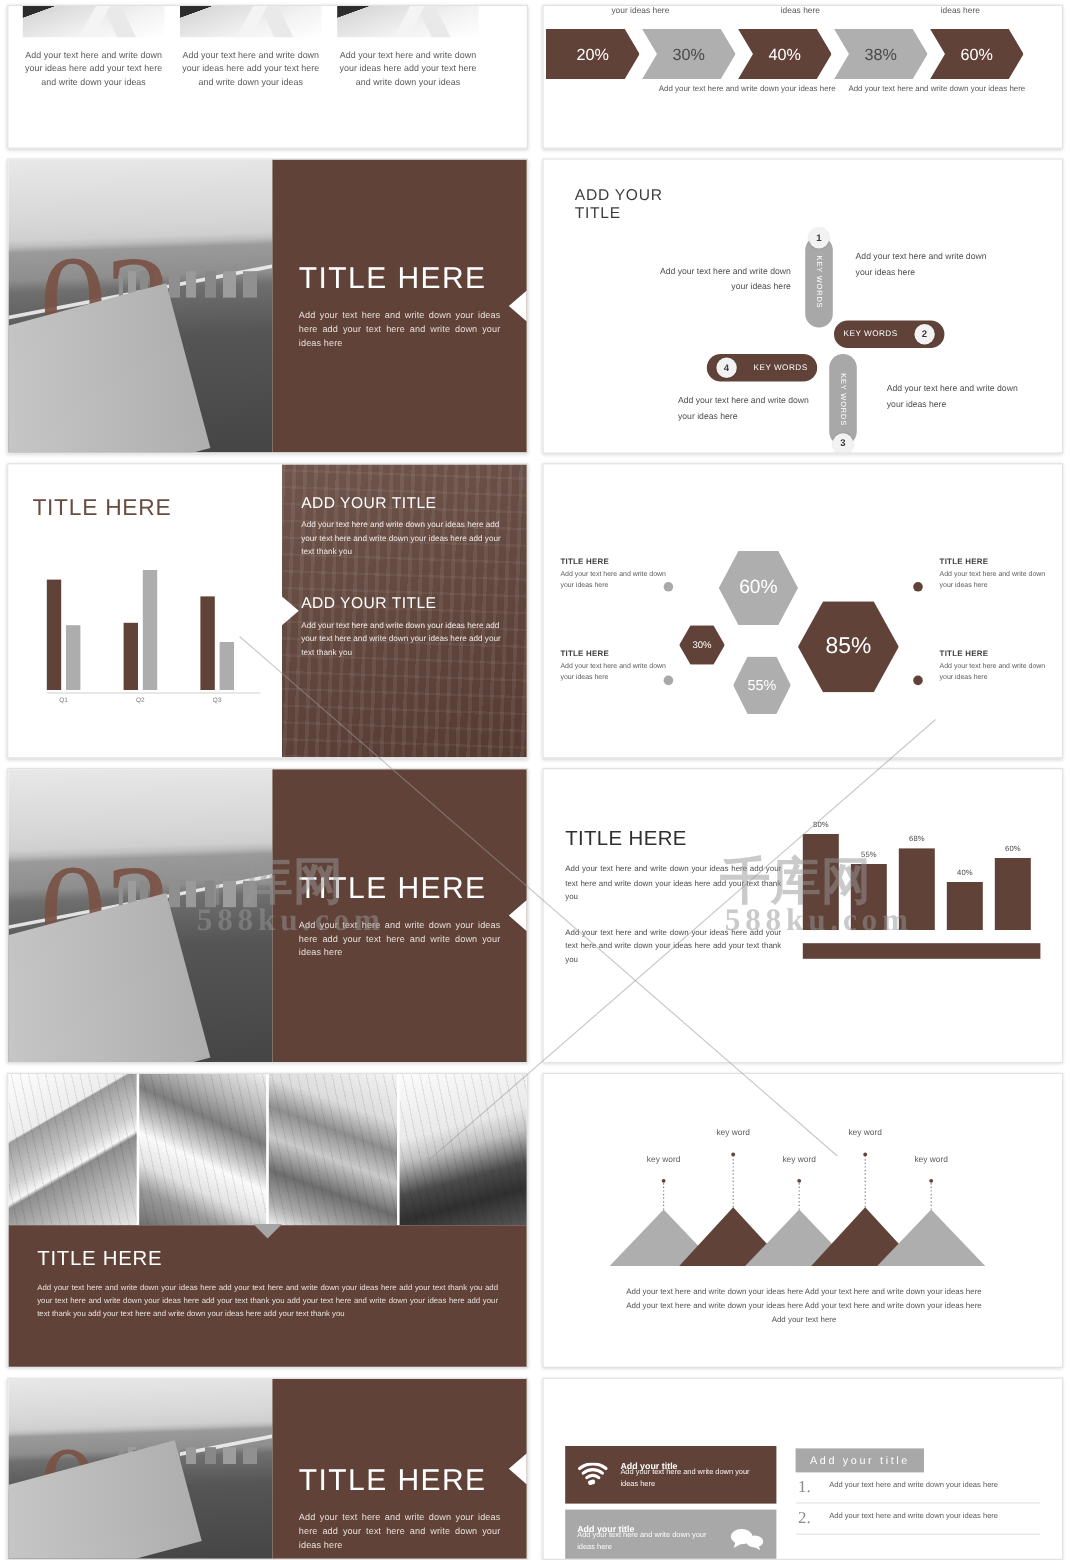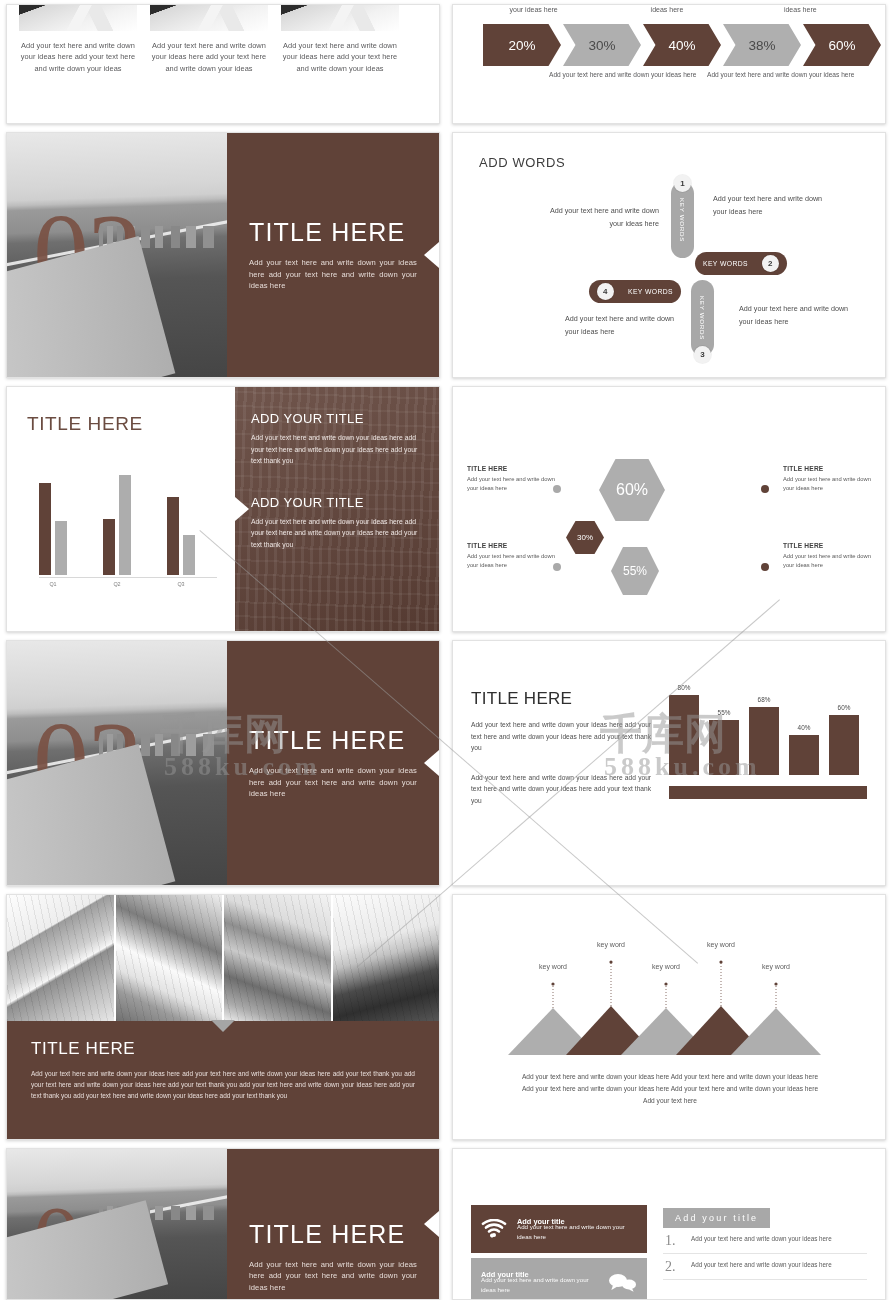--- a/index.html
+++ b/index.html
@@ -41,21 +41,21 @@
     font-size: 7.4px; line-height: 11.4px; color: #59595b;
     text-align: center; margin-top: 9px; letter-spacing: .05px;
   }
 
   .s-arrows { height: 120px; }
   .arrow-pre {
     display: flex; padding: 0 14px; gap: 0; color: #59595b;
     font-size: 7px; line-height: 9px; height: 11px; overflow: hidden;
   }
   .arrow-pre span { width: 33%; text-align: center; }
-  .chev-row { display: flex; margin-top: 8px; padding-left: 18px; margin-left: 12px; }
+  .chev-row { display: flex; margin-top: 8px; padding-left: 2px; }
   .chev {
     position: relative; width: 78px; height: 42px;
     display: flex; align-items: center; justify-content: center;
     color: #fff; font-size: 13.5px; margin-right: 2px;
     clip-path: polygon(0 0, 84% 0, 100% 50%, 84% 100%, 0 100%, 16% 50%);
   }
   .chev:first-child { clip-path: polygon(0 0, 84% 0, 100% 50%, 84% 100%, 0 100%); }
   .chev.brown { background: #604238; }
   .chev.gray  { background: #afafaf; color: #4a4a4a; }
   .chev-notes { display: flex; padding-left: 96px; margin-top: 4px; }
@@ -320,21 +320,22 @@
         <div class="sec-title">TITLE HERE</div>
         <div class="sec-text">Add your text here and write down your ideas here add your text here and write down your ideas here</div>
         <div class="sec-notch"></div>
       </div>
     </div>
   </div>
 
   <div class="cell">
     <div class="slide s-keywords">
       <div class="kw-title">
-        <div>ADD WORDS</div>
+        <div>ADD YOUR</div>
+        <div>TITLE</div>
       </div>
       <div class="kw-stage">
         <div class="pill-v gray" style="left:192px;top:6px;">
           <span class="vtext">KEY WORDS</span>
           <span class="badge top">1</span>
         </div>
         <div class="pill-h" style="left:216px;top:76px;width:92px;justify-content:space-between;">
           <span>KEY WORDS</span>
           <span class="badge">2</span>
         </div>
@@ -390,20 +391,21 @@
           <div class="cr-text">Add your text here and write down your ideas here add your text here and write down your ideas here add your text  thank you</div>
         </div>
       </div>
     </div>
   </div>
 
   <div class="cell">
     <div class="slide s-hex">
       <div class="hex gray" style="left:146px;top:72px;width:66px;height:62px;font-size:16px;">60%</div>
       <div class="hex brown" style="left:113px;top:134px;width:38px;height:33px;font-size:8px;">30%</div>
+      <div class="hex brown" style="left:212px;top:114px;width:84px;height:76px;font-size:19px;">85%</div>
       <div class="hex gray" style="left:158px;top:160px;width:48px;height:48px;font-size:12px;">55%</div>
 
       <div class="hex-label" style="left:14px;top:78px;">
         <div class="ht">TITLE HERE</div>
         <div class="hp">Add your text here and write down your ideas here</div>
       </div>
       <div class="dot gray" style="left:100px;top:98px;"></div>
 
       <div class="hex-label" style="left:14px;top:155px;">
         <div class="ht">TITLE HERE</div>

